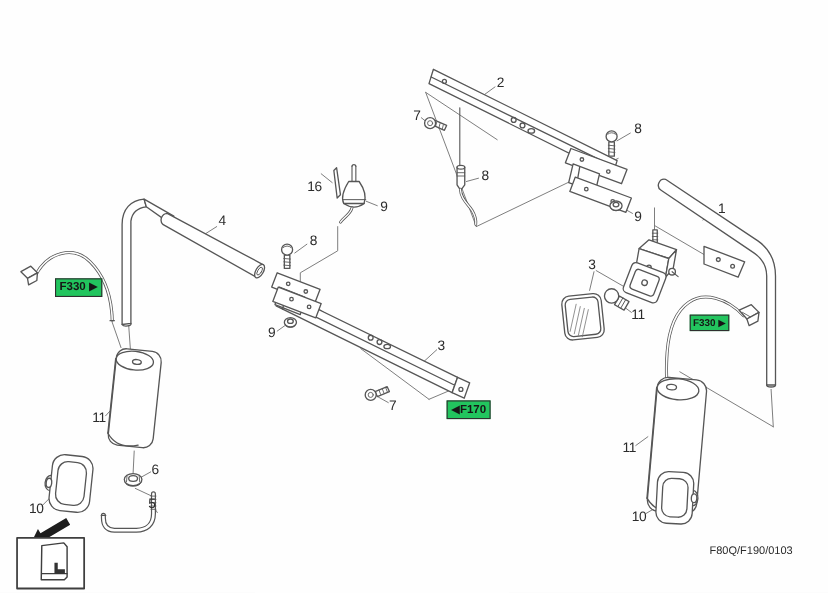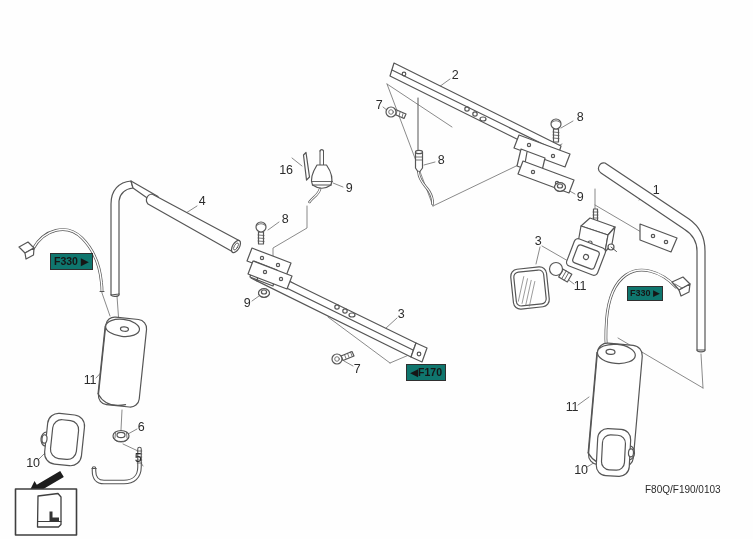--- a/index.html
+++ b/index.html
@@ -2,21 +2,21 @@
 <html><head>
 <meta charset="utf-8">
 <style>
   html,body{margin:0;padding:0;background:#e8e8e8}
   .stage{position:relative;width:753px;height:539px;background:#fefefe;
          font-family:"Liberation Sans","DejaVu Sans",sans-serif;overflow:hidden}
   .stage svg{position:absolute;left:0;top:0}
   .callout{position:absolute;transform:translate(-50%,-50%);
            font-size:12.5px;color:#2b2b2b;letter-spacing:-0.3px;line-height:1;user-select:none}
   .refbox{position:absolute;border:1.6px solid #2f2f2f;color:#161616;font-weight:bold;
-          font-size:10.5px;line-height:1;padding:2px 3px;background:#0f766e;white-space:nowrap}
+          font-size:10.5px;line-height:1;padding:2px 3px;background:#22c55e;white-space:nowrap}
   .refbox-sm{font-size:9px;border-width:1.4px;padding:2px 2px}
   .figcode{position:absolute;font-size:10px;color:#2b2b2b;white-space:nowrap}
 </style>
 </head>
 <body>
 
 <div class="stage">
 
 <svg viewBox="0 0 753 539" width="753" height="539">
   <g fill="none" stroke="#565656" stroke-width="1.2" stroke-linecap="round" stroke-linejoin="round">
@@ -303,15 +303,15 @@
 <span class="callout" style="left:349px;top:188px">9</span>
 <span class="callout" style="left:441px;top:160px">8</span>
 <span class="callout" style="left:538px;top:241px">3</span>
 <span class="callout" style="left:580px;top:286px">11</span>
 <span class="callout" style="left:286px;top:170px">16</span>
 
 <div class="refbox" style="left:50px;top:253px">F330 ▶</div>
 <div class="refbox" style="left:406px;top:364px">◀F170</div>
 <div class="refbox refbox-sm" style="left:627px;top:286px">F330 ▶</div>
 
-<div class="figcode" style="left:645px;top:484px">F80Q/F190/0103</div>
+<div class="figcode" style="left:645px;top:496px">F80Q/F190/0103</div>
 
 </div>
 
 </body></html>

